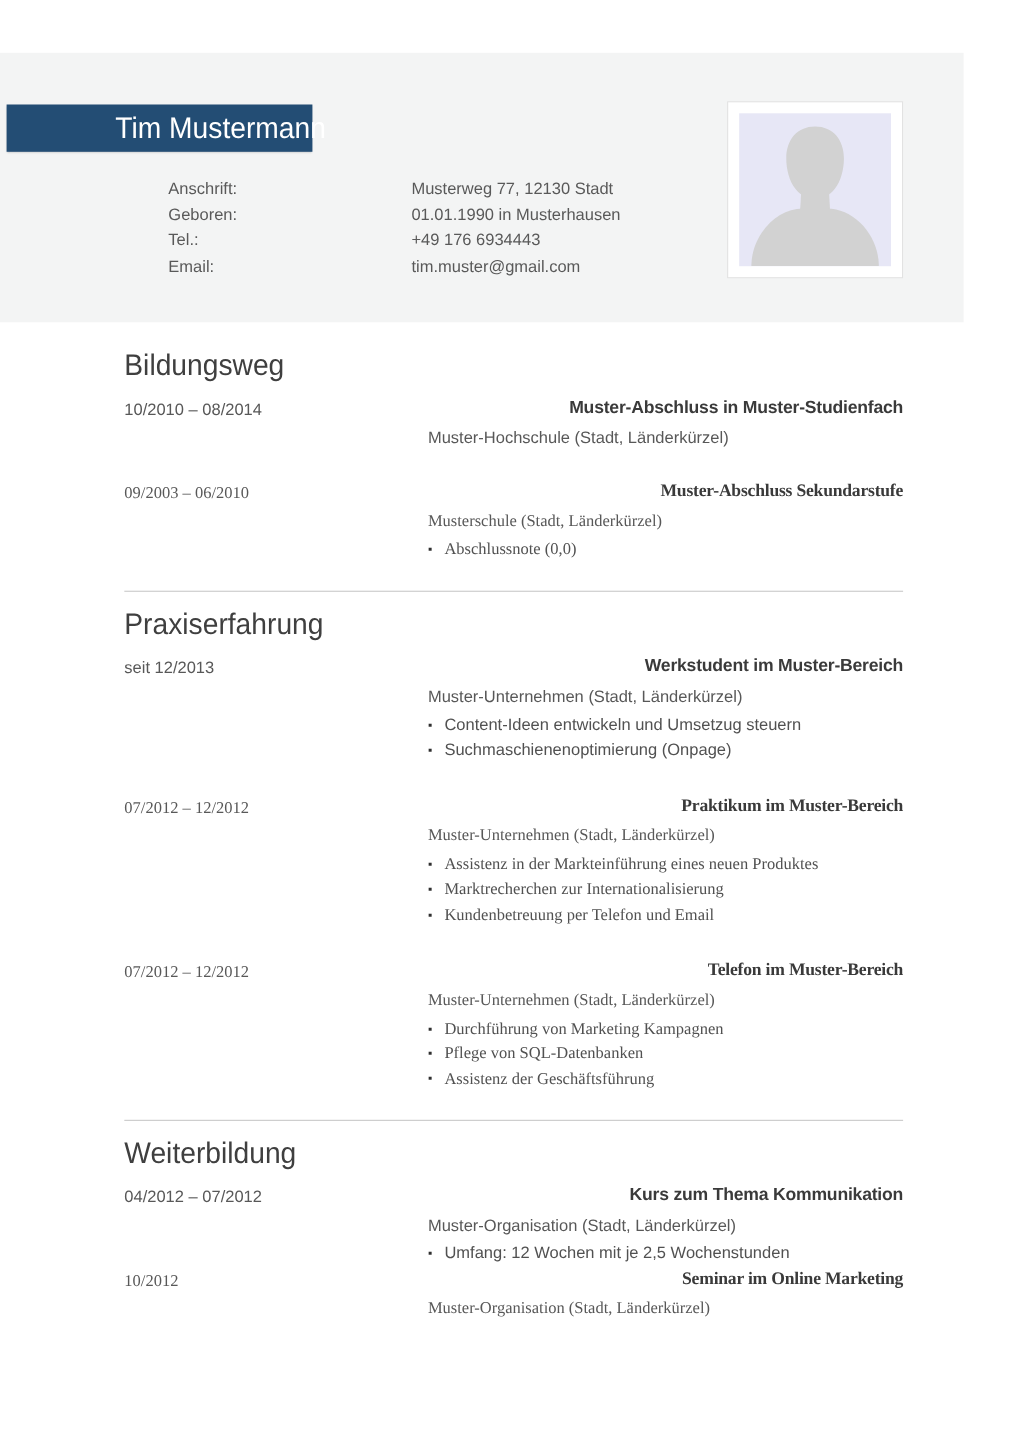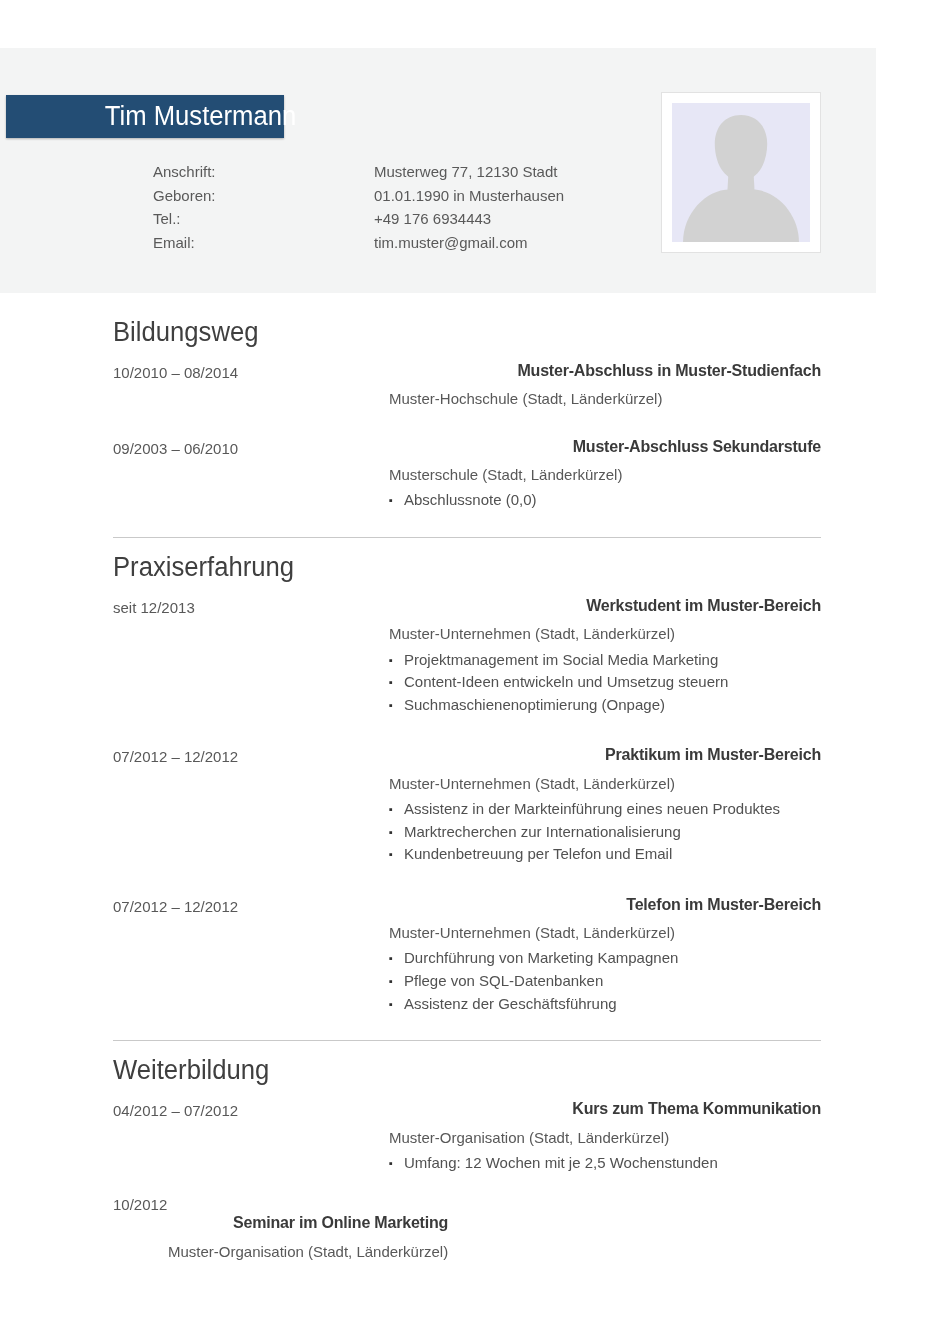--- a/index.html
+++ b/index.html
@@ -96,22 +96,22 @@
     white-space: nowrap;
   }
   .divider {
     border: none;
     border-top: 1px solid #c9c9c9;
     margin: 25px 0 0 0;
   }
   .divider + section .section-title { margin-top: 16px; }
 
   .entry { display: flex; align-items: flex-start; }
-  .entry + .entry { margin-top: 30px; }
-  .sec-weiterbildung .entry + .entry { margin-top: 20px; flex-direction: column; }
+  .entry + .entry { margin-top: 30px; font-family: Liberation Serif, serif; }
+  .sec-weiterbildung .entry + .entry { margin-top: 2px; }
 
   .entry-date {
     width: 221px;
     flex: none;
     font-size: 15px;
     color: #585858;
     padding-top: 2px;
     line-height: 1.2;
   }
   .entry-body { flex: 1; min-width: 0; }
@@ -219,21 +219,20 @@
 
   <section class="sec-praxiserfahrung">
     <h2 class="section-title">Praxiserfahrung</h2>
 
     <div class="entry">
       <div class="entry-date">seit 12/2013</div>
       <div class="entry-body">
         <div class="entry-title">Werkstudent im Muster-Bereich</div>
         <div class="entry-org">Muster-Unternehmen (Stadt, Länderkürzel)</div>
         <ul class="bullets">
-          <li>Projektmanagement im Social Media Marketing</li>
           <li>Content-Ideen entwickeln und Umsetzug steuern</li>
           <li>Suchmaschienenoptimierung (Onpage)</li>
         </ul>
       </div>
     </div>
 
     <div class="entry">
       <div class="entry-date">07/2012 – 12/2012</div>
       <div class="entry-body">
         <div class="entry-title">Praktikum im Muster-Bereich</div>

